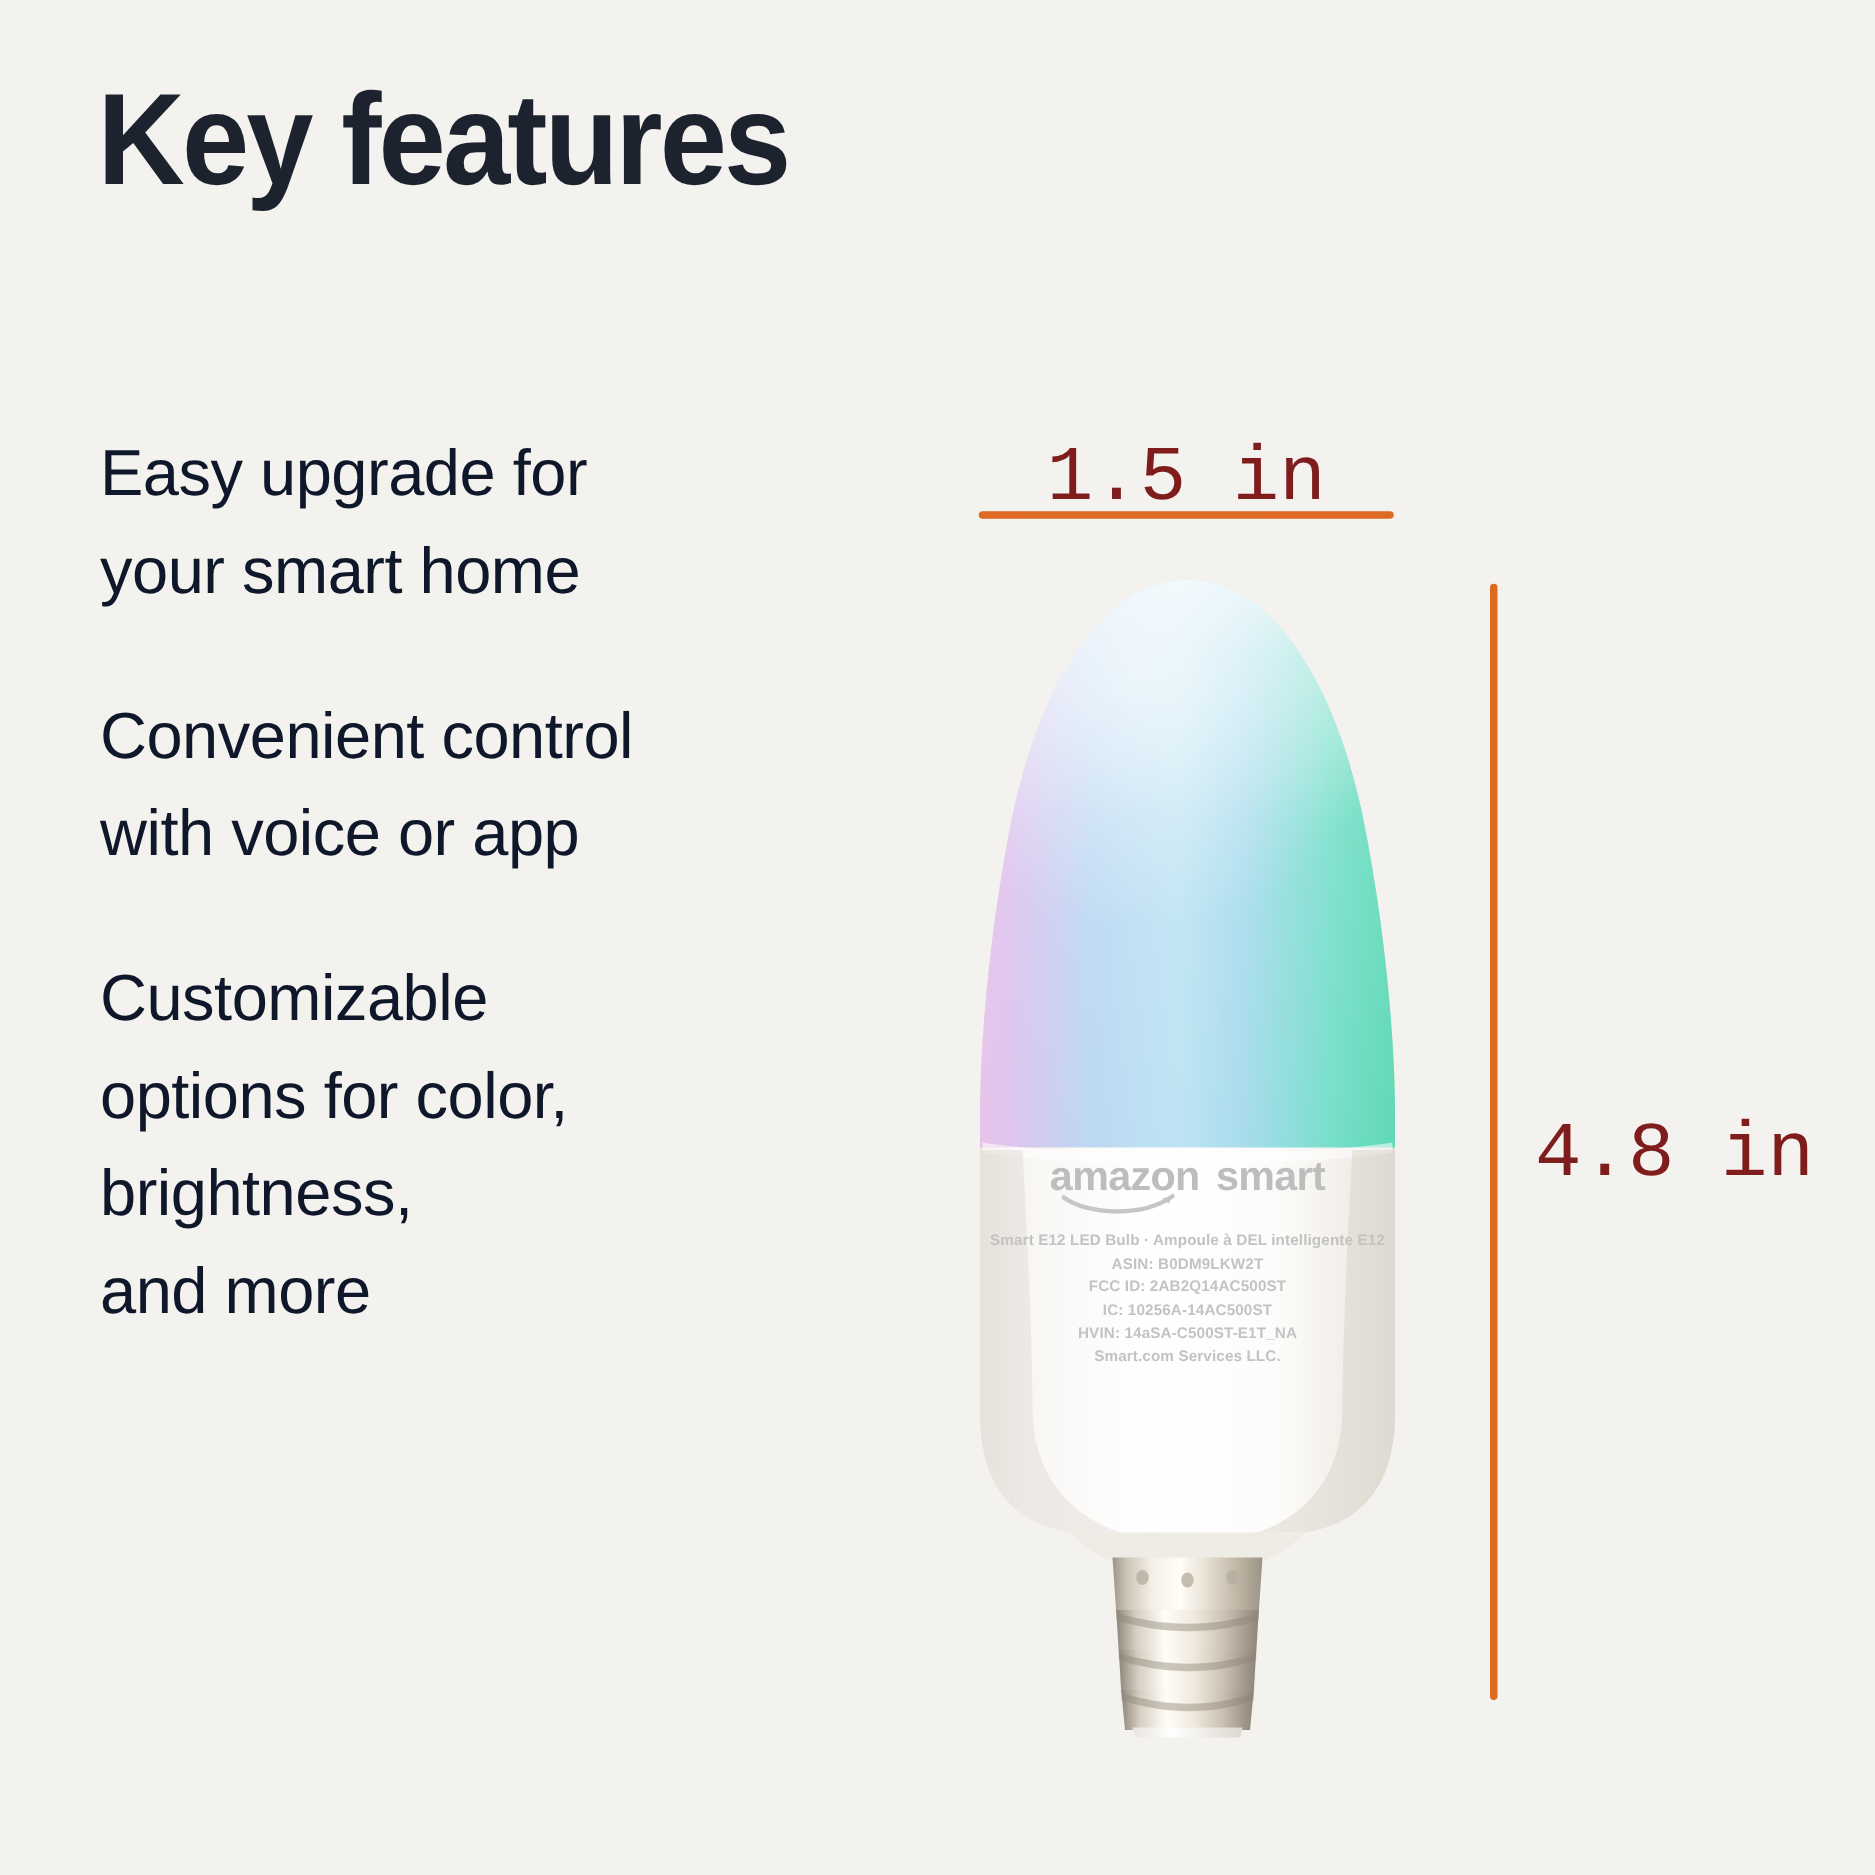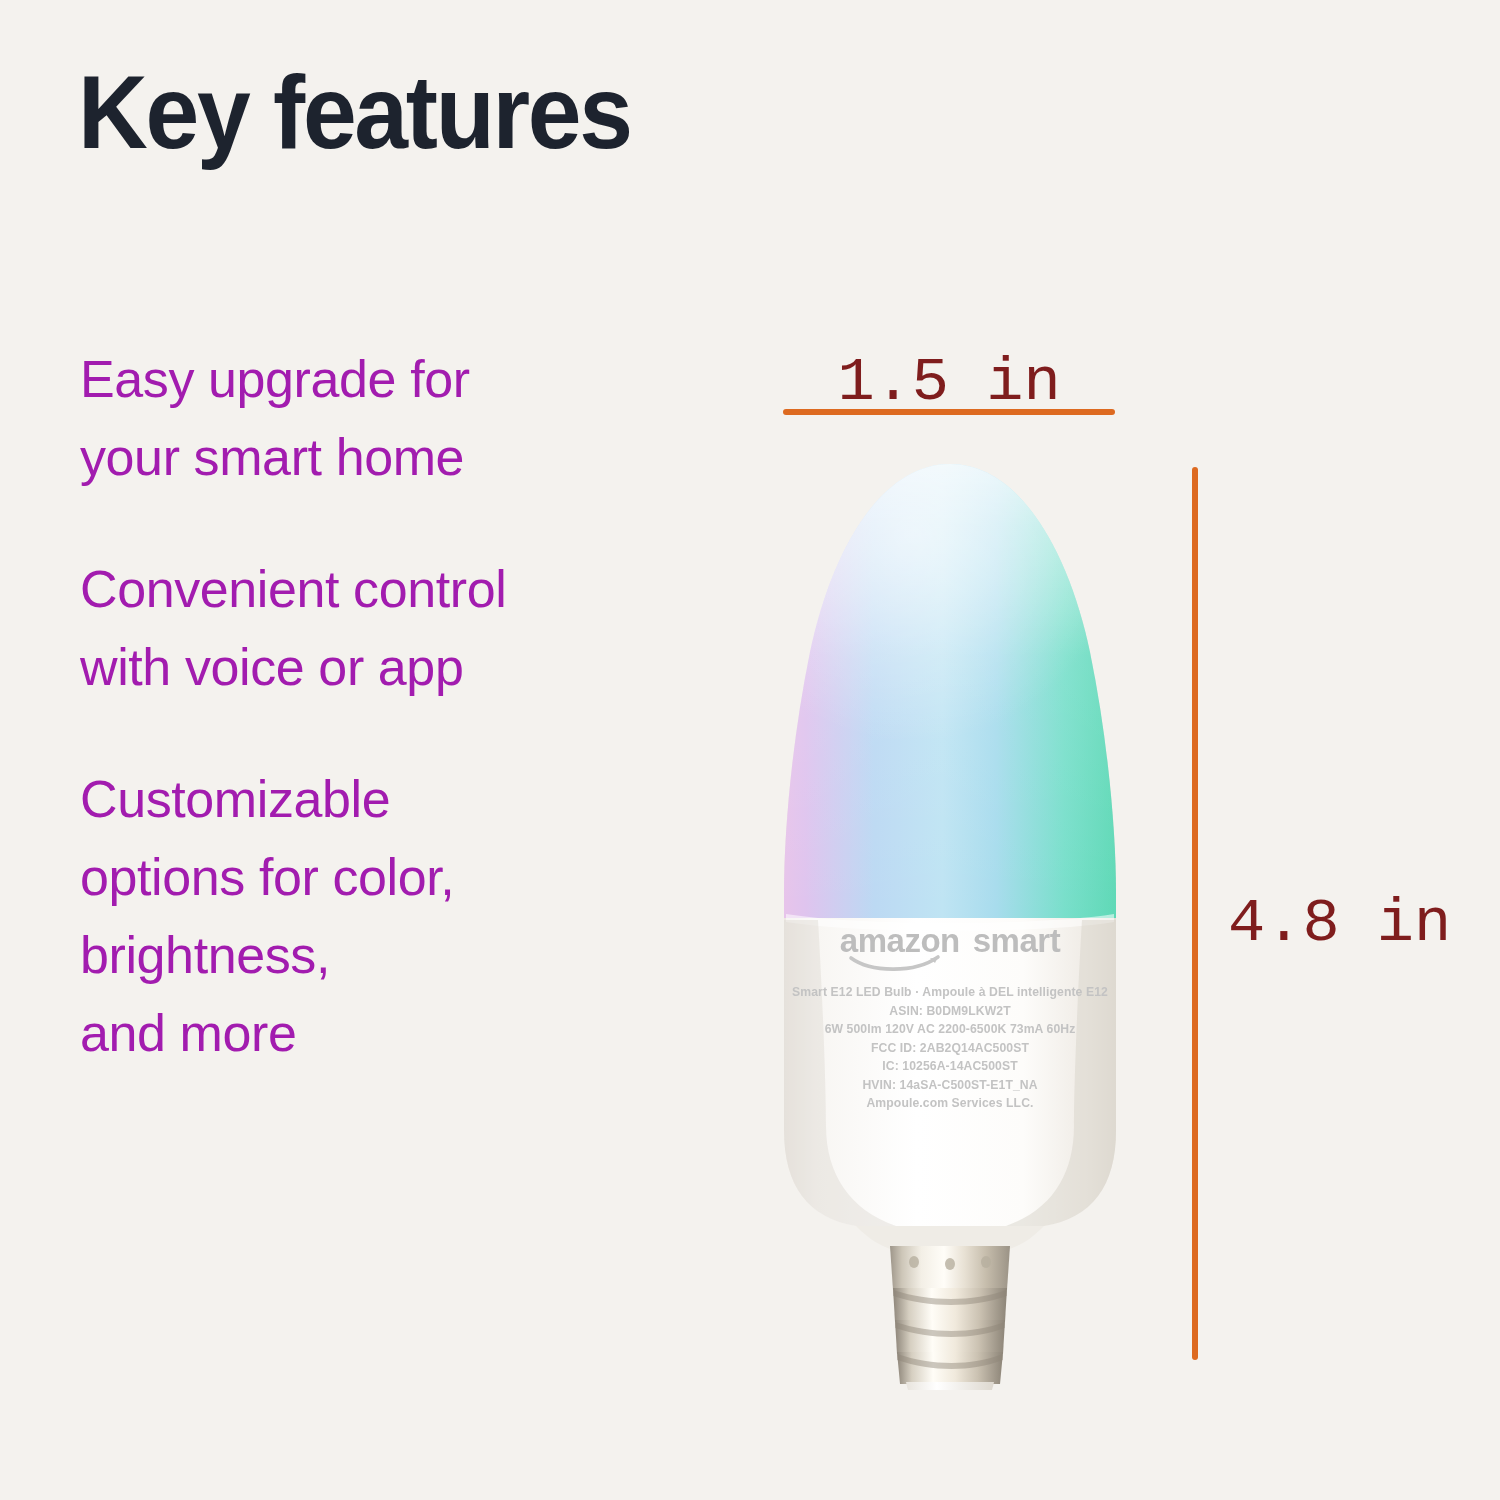--- a/index.html
+++ b/index.html
@@ -42,21 +42,21 @@
   .features {
     position: absolute;
     left: 80px;
     top: 340px;
     width: 600px;
   }
   .feature-item {
     font-family: "Liberation Sans", sans-serif;
     font-size: 52px;
     font-weight: 400;
-    color: #a21caf;
+    color: #0f172a;
     line-height: 1.50;
     letter-spacing: -0.4px;
     margin-bottom: 54px;
     white-space: pre-line;
   }
   .feature-item:last-child { margin-bottom: 0; }
 
   
   .dim-label {
     position: absolute;
@@ -298,21 +298,20 @@
       <span class="brand-amazon">amazon</span><span class="brand-basics">smart</span>
     </div>
     <svg id="brand-smile" viewBox="0 0 96 22">
       <path d="M3,6 C 22,20 66,22 90,5" stroke="#c6c6c6" stroke-width="3.6" fill="none" stroke-linecap="round"></path>
       <path d="M90,5 L 82,6.5 L 87,11 Z" fill="#c6c6c6"></path>
     </svg>
 
     <div class="bulb-text" id="fine-print">
       <div>Smart E12 LED Bulb · Ampoule à DEL intelligente E12</div>
       <div>ASIN: B0DM9LKW2T</div>
-      <div>6W 500lm 120V AC 2200-6500K 73mA 60Hz</div>
       <div>FCC ID: 2AB2Q14AC500ST</div>
       <div>IC: 10256A-14AC500ST</div>
       <div>HVIN: 14aSA-C500ST-E1T_NA</div>
-      <div>Ampoule.com Services LLC.</div>
+      <div>Smart.com Services LLC.</div>
     </div>
   </div>
 
 </div>
 
 </body></html>

